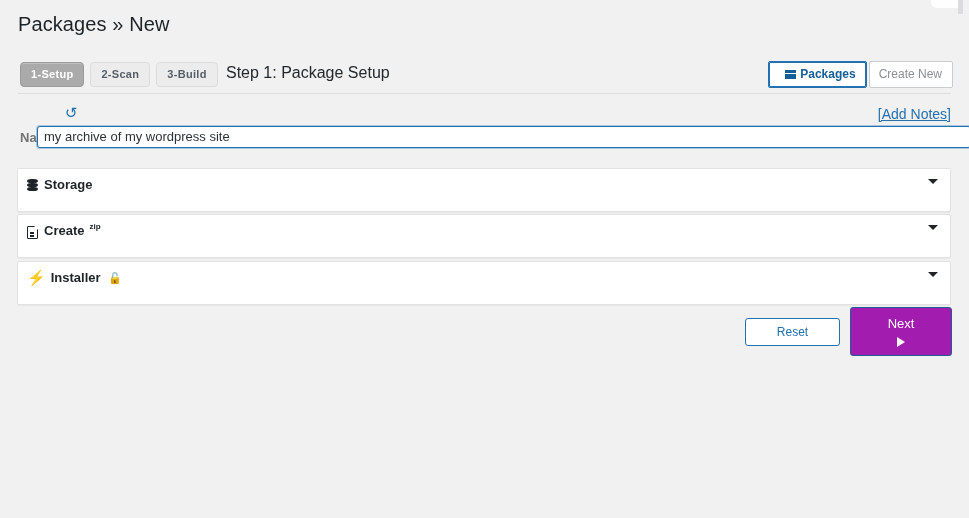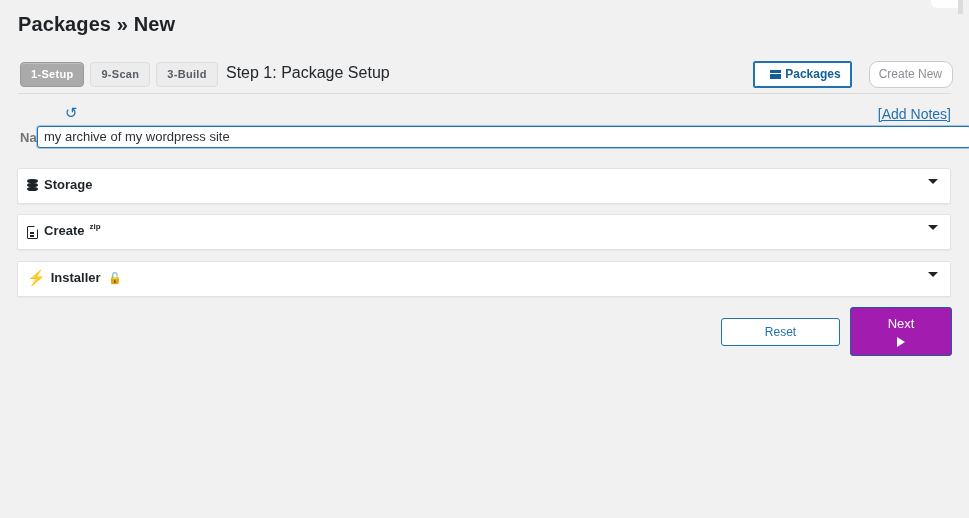--- a/index.html
+++ b/index.html
@@ -35,21 +35,21 @@
     height: 14px;
     background: #dcdcde;
   }
 
   
   #page-title {
     position: absolute;
     left: 18px;
     top: 10px;
     font-size: 20px;
-    font-weight: 700;
+    font-weight: 400;
     line-height: 28px;
     color: #1d2327;
     letter-spacing: 0.1px;
   }
 
   
   #header-row {
     position: absolute;
     left: 0;
     top: 58px;
@@ -118,22 +118,22 @@
     border: 1px solid #2271b1;
     box-shadow: 0 0 0 1px #2271b1 inset;
     border-radius: 2px;
     margin-right: 0px;
     position: relative;
     z-index: 2;
     padding-left: 16px;
   }
   .hdr-btn.muted {
     border-left: 1px solid #c9ccd0;
-    border-radius: 9px;
-    margin-left: 17px;
+    border-radius: 2px;
+    margin-left: 2px;
   }
   .pkg-icon {
     display: inline-block;
     width: 11px;
     height: 9px;
     position: relative;
   }
   .pkg-icon i {
     position: absolute;
     left: 0;
@@ -206,21 +206,21 @@
     outline: none;
     box-shadow: 0 0 0 1px rgba(34,113,177,0.35);
     margin-left: 20px;
   }
 
   
   .panel {
     position: absolute;
     left: 17px;
     width: 934px;
-    height: 36px;
+    height: 44px;
     box-sizing: border-box;
     background: #ffffff;
     border: 1px solid #e2e2e2;
     border-radius: 2px;
     box-shadow: 0 1px 1px rgba(0,0,0,0.04);
     cursor: pointer;
   }
   #panel-storage  { top: 168px; }
   #panel-archive  { top: 214px; }
   #panel-installer{ top: 261px; }
@@ -340,21 +340,21 @@
     align-items: center;
     gap: 10px;
   }
   #reset-button {
     font-family: "Liberation Sans", sans-serif;
     font-size: 12px;
     color: #2271b1;
     background: #ffffff;
     border: 1px solid #2271b1;
     border-radius: 3px;
-    padding: 6px 16px;
+    padding: 6px 4px;
     width: 85px;
     text-align: center;
     line-height: 14px;
     cursor: pointer;
   }
   #next-button {
     font-family: "Liberation Sans", sans-serif;
     font-size: 13px;
     font-weight: 400;
     color: #ffffff;
@@ -386,21 +386,21 @@
 
 <div id="top-nub"></div>
 <div id="top-nub-2"></div>
 
 <div id="page-title">Packages » New</div>
 
 <div id="header-row">
 
   <div id="step-tabs">
     <div class="step-tab active">1-Setup</div>
-    <div class="step-tab">9-Scan</div>
+    <div class="step-tab">2-Scan</div>
     <div class="step-tab">3-Build</div>
   </div>
 
   <div id="step-heading">Step 1: Package Setup</div>
 
   <div id="header-actions">
     <div class="hdr-btn primary-outline">
       <span class="pkg-icon">
           <i class="a"></i>
           <i class="b"></i>

